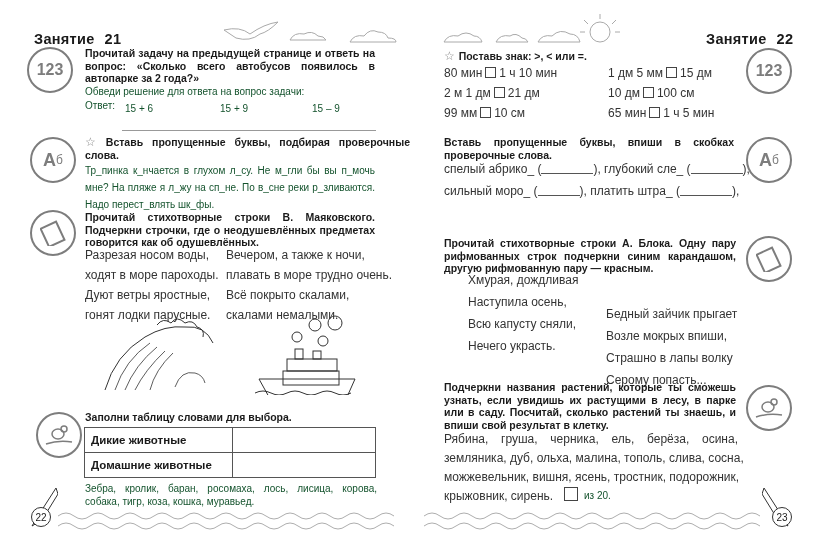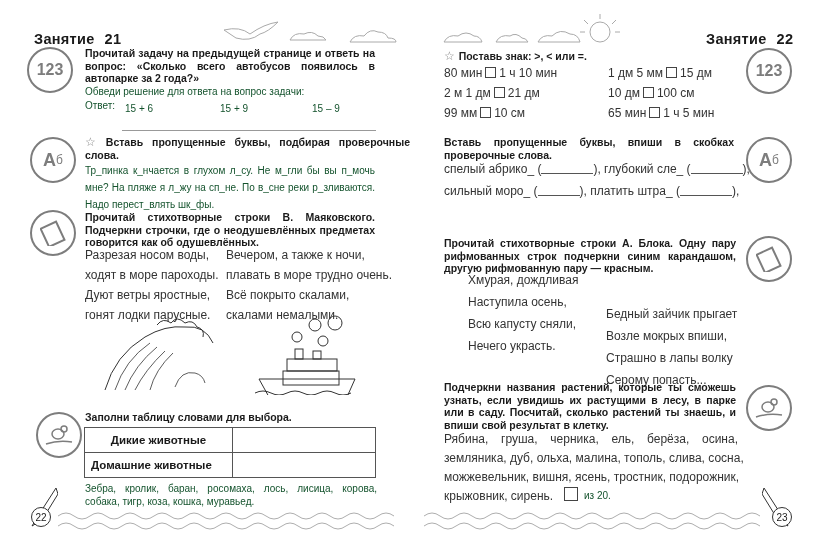--- a/index.html
+++ b/index.html
@@ -106,21 +106,21 @@
         <ellipse cx="14" cy="12" rx="6" ry="5" fill="none" stroke="#7d7d7d" stroke-width="1.5"></ellipse>
         <circle cx="20" cy="7" r="3" fill="none" stroke="#7d7d7d" stroke-width="1.5"></circle>
         <path d="M2 22 Q14 18 28 20" fill="none" stroke="#7d7d7d" stroke-width="1.5"></path>
       </svg>
   </div>
   <div class="abs task" style="left:85px; top:411px;">Заполни таблицу словами для выбора.</div>
 
   <table class="animals" style="left:84px; top:427px; width:292px;">
     <tbody>
         <tr>
-      <td style="width:148px;text-align:center;">Дикие животные</td>
+      <td style="width:148px;">Дикие животные</td>
       <td></td>
     </tr>
     <tr>
       <td>Домашние животные</td>
       <td></td>
     </tr>
   </tbody>
     </table>
 
   <div class="abs body" style="left:85px; top:482px; width:292px; line-height:13px; text-align:justify;">Зебра, кролик, баран, росомаха, лось, лисица, корова, собака, тигр, коза, кошка, муравьед.</div>

